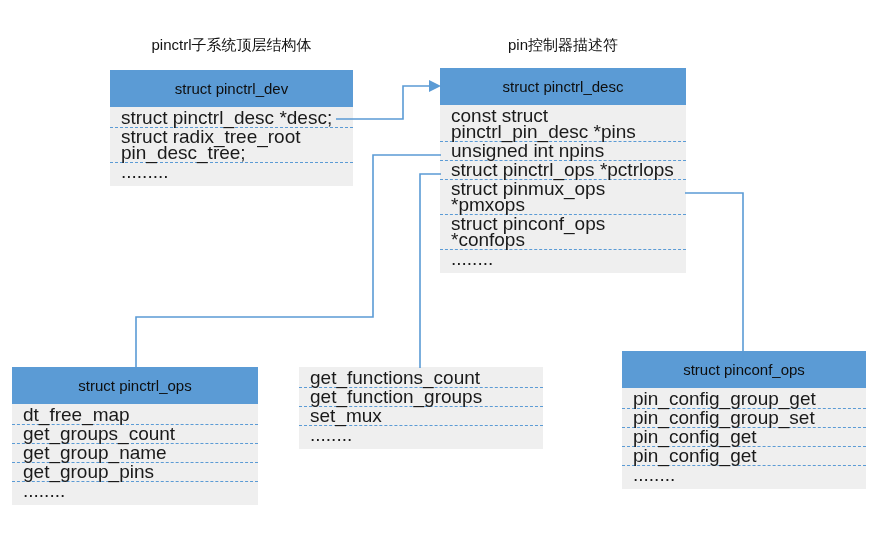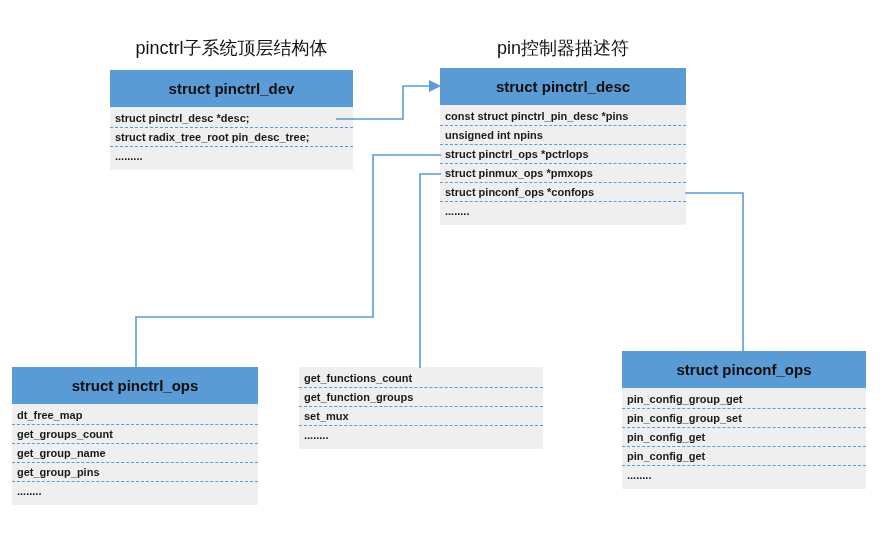--- a/index.html
+++ b/index.html
@@ -7,42 +7,42 @@
   .canvas {
     position:relative;
     width:896px; height:545px;
     background:#ffffff;
     font-family:"Liberation Sans", sans-serif;
     color:var(--text);
     overflow:hidden;
   }
   .dlabel {
     position:absolute;
-    font-size:18px;
+    font-size:15px;
     text-align:center;
     color:#111111;
     white-space:nowrap;
   }
-  .sbox { position:absolute;font-weight:bold; }
+  .sbox { position:absolute; }
   .hdr {
     background:var(--header);
     height:37px;
     line-height:37px;
     text-align:center;
     font-size:15px;
     color:#0e0e0e;
   }
   .body {
     background:var(--body);
     padding:2px 0 5px 0;
   }
   .row {
-    font-size:11px;
+    font-size:19px;
     line-height:16px;
-    padding:1px 8px 1px 5px;
+    padding:1px 8px 1px 11px;
     border-bottom:1px dashed var(--sep);
     color:var(--text);
   }
   .row:last-child { border-bottom:none; }
   .wires {
     position:absolute;
     left:0; top:0;
     pointer-events:none;
     z-index:5;
   }

